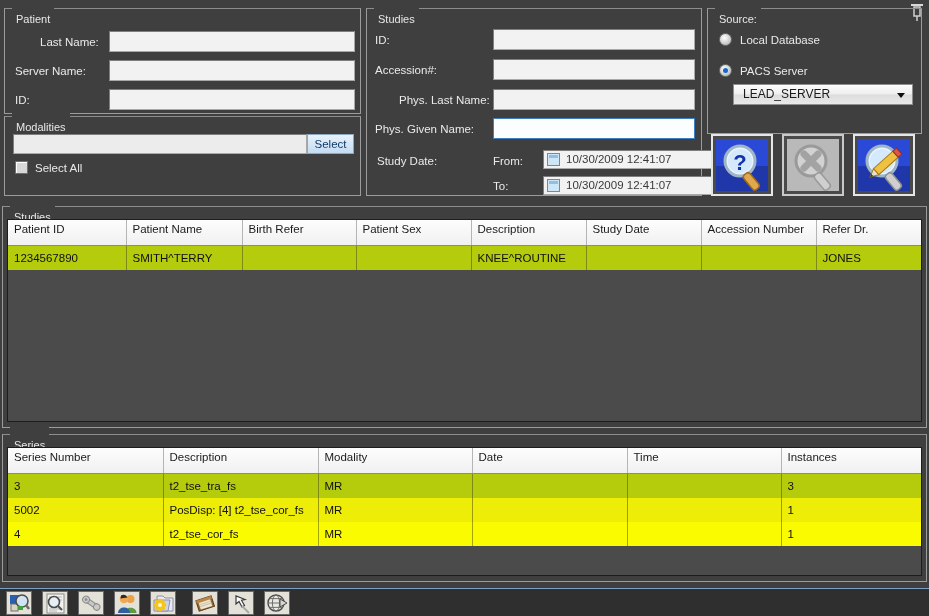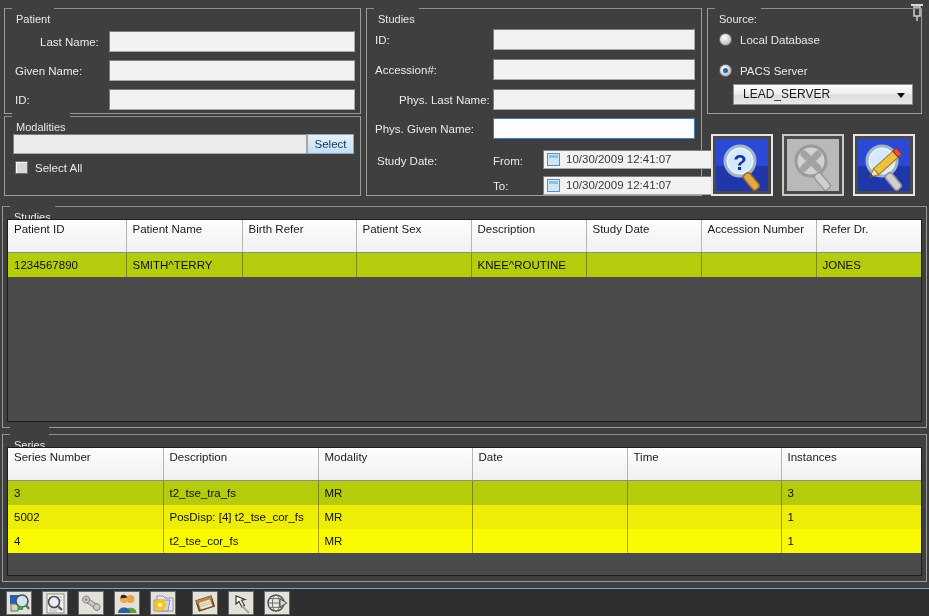--- a/index.html
+++ b/index.html
@@ -54,21 +54,21 @@
     line-height: 17px;
     outline: none;
     font-family: "Liberation Sans", sans-serif;
   }
   .tf.focused { border: 1px solid #3f7fbf; background: #fbfdff; }
 
   
   #patient-group { left: 4px; top: 8px; width: 357px; height: 106px; }
   #modalities-group { left: 4px; top: 116px; width: 357px; height: 80px; }
   #studies-group { left: 366px; top: 8px; width: 336px; height: 188px; }
-  #source-group { left: 707px; top: 8px; width: 215px; height: 106px; }
+  #source-group { left: 707px; top: 8px; width: 215px; height: 126px; }
 
   
   .btn-select {
     position: absolute;
     background: linear-gradient(to bottom, #e8f1fb, #c5dcf2);
     border: 1px solid #8ba7c2;
     font-size: 11.5px;
     color: #123a6b;
     text-align: center;
     line-height: 18px;
@@ -187,21 +187,21 @@
     width: 100%;
     border-collapse: collapse;
     table-layout: fixed;
     font-size: 11.5px;
   }
   table.dg th {
     background: linear-gradient(to bottom,#fdfdfd,#f0f0f0);
     color: #1a1a1a;
     font-weight: normal;
     text-align: left;
-    padding: 3px 0 17px 6px;
+    padding: 3px 0 10px 6px;
     height: 20px;
     border-right: 1px solid #b5b5b5;
     border-bottom: 1px solid #8a8a8a;
     white-space: nowrap;
     overflow: hidden;
     cursor: pointer;
   }
   table.dg td {
     padding: 4px 0 4px 6px;
     height: 24px;
@@ -259,21 +259,21 @@
       <path d="M7 12 V17" stroke="#cfcfcf" stroke-width="1.5"></path>
     </svg>
   </div>
 
   <div class="group" id="patient-group">
     <span class="group-caption">Patient</span>
 
     <span class="lbl" style="left:10px; top:27px;padding-left:25px;">Last Name:</span>
     <input class="tf" style="left: 104px; top: 22px; width: 246px; height: 21px;" value="">
 
-    <span class="lbl" style="left:10px; top:56px;">Given Name:</span>
+    <span class="lbl" style="left:10px; top:56px;">Server Name:</span>
     <input class="tf" style="left: 104px; top: 51px; width: 246px; height: 21px;" value="">
 
     <span class="lbl" style="left:10px; top:85px;">ID:</span>
     <input class="tf" style="left: 104px; top: 80px; width: 246px; height: 21px;" value="">
   </div>
 
   <div class="group" id="modalities-group">
     <span class="group-caption">Modalities</span>
 
     <input class="tf" style="left: 8px; top: 17px; width: 294px; height: 20px; background: rgb(236, 236, 236);" value="">

